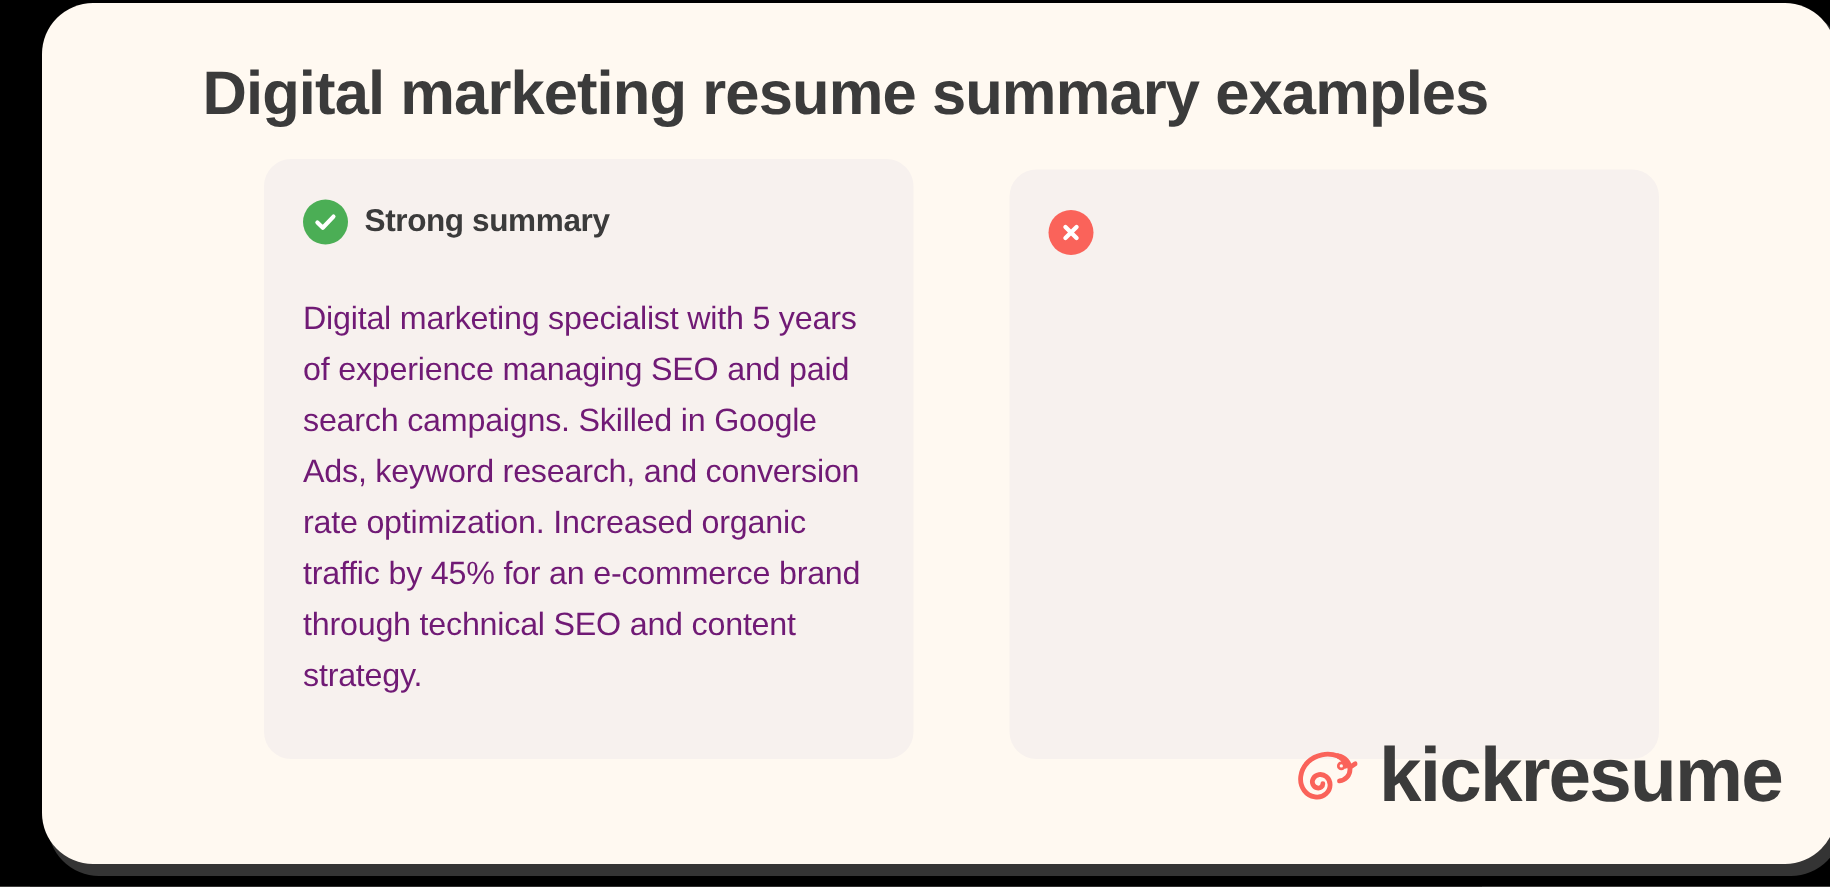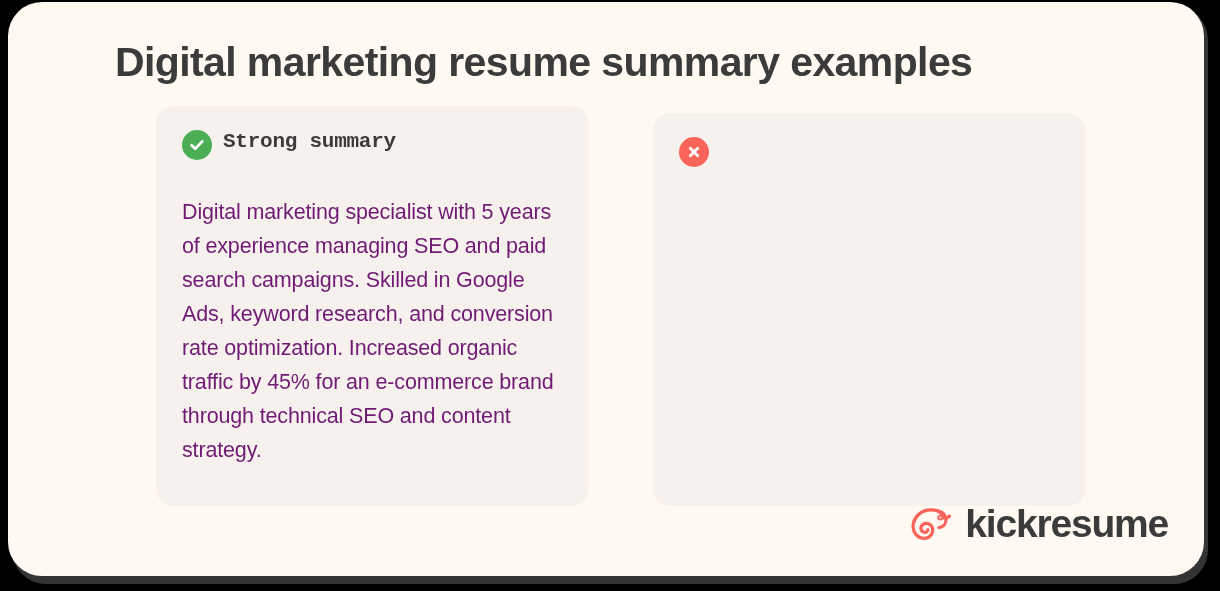--- a/index.html
+++ b/index.html
@@ -10,20 +10,21 @@
     overflow: hidden;
     background: #000000;
     font-family: "Liberation Sans", sans-serif;
   }
 
   .screenshot {
     position: relative;
     width: 968px;
     height: 591px;
     background: #000000;
+    margin-left: 20px;
   }
 
   
   .card-shadow {
     position: absolute;
     left: 12px;
     top: 6px;
     width: 1196px;
     height: 578px;
     background: #343434;
@@ -72,23 +73,23 @@
     border-radius: 18px;
     padding: 24px 26px 26px 26px;
   }
 
   .panel--weak {
     margin-top: 7px;
   }
 
   .panel-head {
     display: flex;
+    align-items: center;
     gap: 11px;
     height: 36px;
-    font-family: Liberation Mono, monospace;
   }
 
   .badge-icon {
     width: 30px;
     height: 30px;
     border-radius: 50%;
     flex: 0 0 30px;
     display: flex;
     align-items: center;
     justify-content: center;
@@ -120,21 +121,21 @@
     right: 36px;
     bottom: 30px;
     display: flex;
     align-items: center;
     gap: 14px;
   }
 
   .brand-mark { width: 46px; height: 42px; display: block; }
 
   .brand-word {
-    font-size: 39px;
+    font-size: 51px;
     font-weight: 700;
     color: #3B3B3B;
     letter-spacing: -1.2px;
   }
 </style>
 </head>
 <body>
 
 <div class="screenshot">
 

